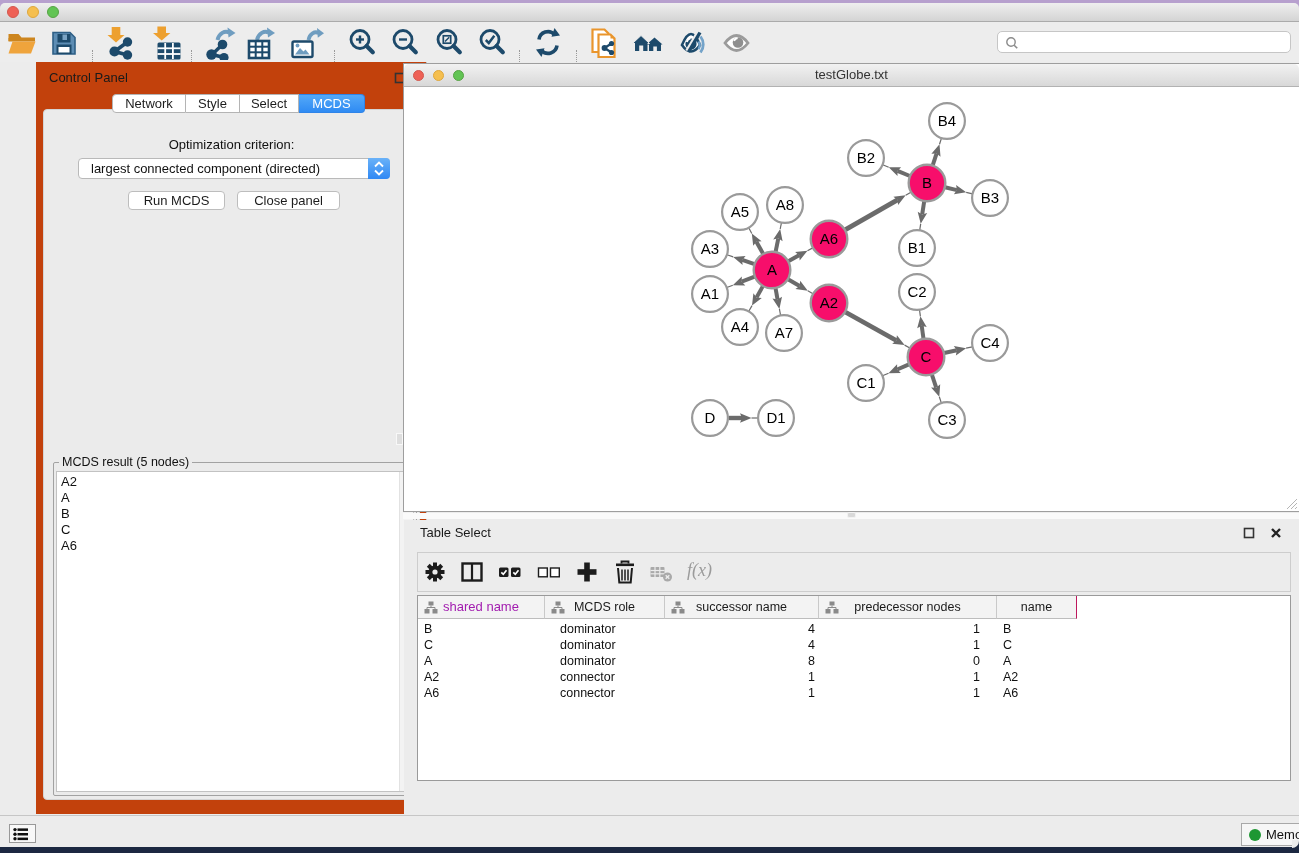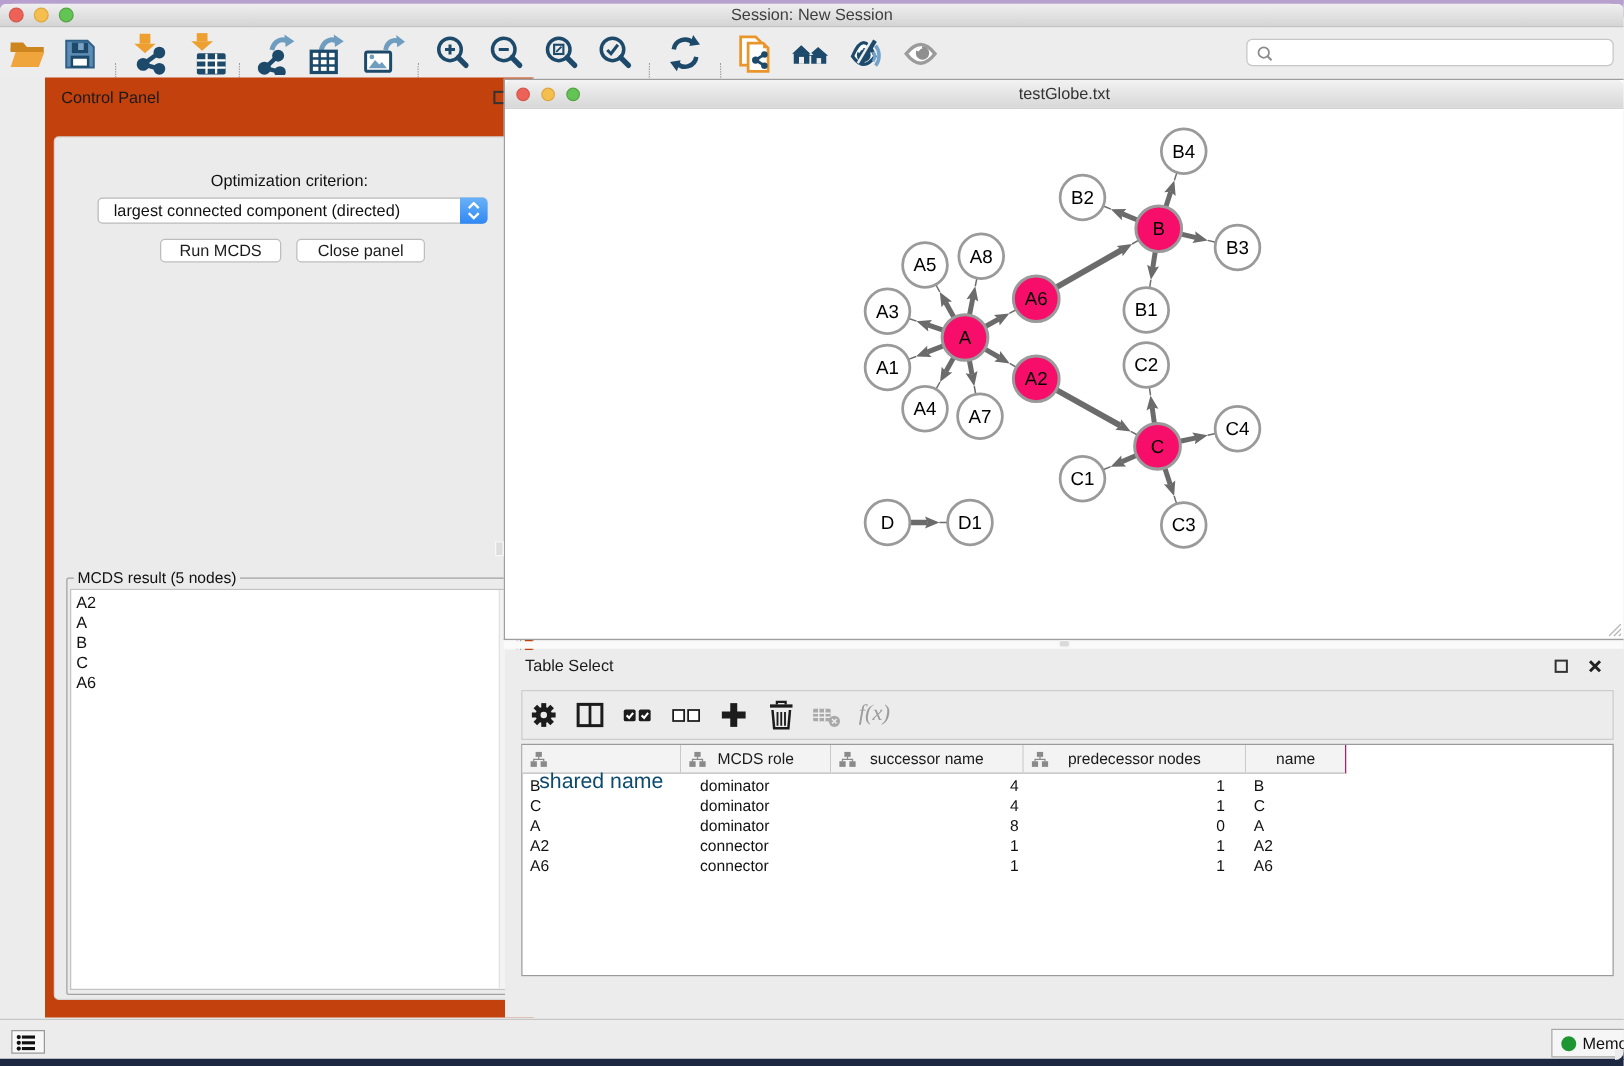--- a/index.html
+++ b/index.html
@@ -20,21 +20,20 @@
 
 <div class="abs" style="left:0;top:0;width:1299px;height:3px;background:#b7a0ce;"></div>
 <div class="abs" style="left:0;top:0;width:10px;height:14px;background:#b7a0ce;"></div>
 <div class="abs" style="left:1289px;top:0;width:10px;height:14px;background:#b7a0ce;"></div>
 
 <div class="abs" id="titlebar" style="left:0;top:3px;width:1299px;height:19px;
  background:linear-gradient(#efefef,#d4d4d4);border-bottom:1px solid #ababab;border-radius:5px 5px 0 0;">
  <div class="tl" style="left:7px;top:3px;background:#ee6156;border:1px solid #d3584e;"></div>
  <div class="tl" style="left:27px;top:3px;background:#f5bf4f;border:1px solid #dfa73c;"></div>
  <div class="tl" style="left:47px;top:3px;background:#62c454;border:1px solid #57a345;"></div>
- <div style="text-align:center;font-size:13px;color:#3e3e3e;line-height:17px;">Session: New Session</div>
 </div>
 
 <div class="abs" id="toolbar" style="left:0;top:22px;width:1299px;height:40px;background:#ededed;">
  <div class="sep" style="left:92px;"></div>
  <div class="sep" style="left:191px;"></div>
  <div class="sep" style="left:334px;"></div>
  <div class="sep" style="left:519px;"></div>
  <div class="sep" style="left:576px;"></div>
  <div class="abs" id="icons">
       <svg style="position:absolute;left:5px;top:4px;" width="34" height="34" viewBox="0 0 34 34">
@@ -187,20 +186,26 @@
  <svg class="abs" style="left:358px;top:10px;" width="12" height="12">
   <rect x="1.5" y="1.5" width="9" height="9" fill="none" stroke="#333" stroke-width="1.6"></rect>
     </svg>
  <svg class="abs" style="left:377px;top:10px;" width="12" height="12">
   <path d="M2 2 L10 10 M10 2 L2 10" stroke="#222" stroke-width="2.4"></path>
     </svg>
 
  <div class="abs" style="left:7px;top:47px;width:377px;height:691px;background:#ebebeb;
   border:1px solid #d4d4d4;border-radius:4px;"></div>
 
+ <div class="abs" style="left:76px;top:32px;width:253px;height:19px;">
+  <div class="seg first" style="left:0;width:74px;">Network</div>
+  <div class="seg" style="left:74px;width:54px;">Style</div>
+  <div class="seg" style="left:128px;width:59px;">Select</div>
+  <div class="seg last sel" style="left:187px;width:66px;">MCDS</div>
+ </div>
  <div class="abs" style="left:0;top:75px;width:391px;text-align:center;font-size:13px;color:#111;">Optimization criterion:</div>
 
  <div class="abs" style="left:42px;top:96px;width:312px;height:21px;background:#fff;
   border:1px solid #b9b9b9;border-radius:4px;">
   <div style="position:absolute;left:12px;top:0;font-size:13px;line-height:19px;color:#111;">largest connected component (directed)</div>
   <div style="position:absolute;right:-1px;top:-1px;width:22px;height:21px;border-radius:0 4px 4px 0;
    background:linear-gradient(#6ab2f8,#2f88f4);">
    <svg width="22" height="21">
           <path d="M7 8.5 L11 4.5 L15 8.5" fill="none" stroke="#fff" stroke-width="1.8"></path>
    <path d="M7 12.5 L11 16.5 L15 12.5" fill="none" stroke="#fff" stroke-width="1.8"></path>
@@ -409,21 +414,21 @@
   <div id="thead" style="position:absolute;left:0;top:0;height:23px;width:872px;">
         <div style="position:absolute;left:0px;top:0;width:127px;height:23px;background:#f3f3f3;border-right:1px solid #c9c9c9;border-bottom:1px solid #bdbdbd;">
           <svg width="14" height="13" viewBox="0 0 14 13" style="position:absolute;left:6px;top:5px;">
             <g fill="#8a8a8a">
               <rect x="4.5" y="0.5" width="5" height="4"></rect>
               <rect x="0.5" y="8" width="5" height="4.5"></rect>
               <rect x="8.5" y="8" width="5" height="4.5"></rect>
             </g>
             <path d="M7 4.5 V6.5 M3 8 V6.5 H11 V8" stroke="#8a8a8a" stroke-width="1" fill="none"></path>
           </svg>
-          <div style="position:absolute;left:0;top:18px;width:100%;text-align:center;font-size:17px;line-height:22px;color:#0c4a6e;">shared name</div>
+          <div style="position:absolute;left:0;top:0;width:100%;text-align:center;font-size:13px;line-height:22px;color:#a21caf;">shared name</div>
         </div>
 <div style="position:absolute;left:127px;top:0;width:120px;height:23px;background:#f3f3f3;border-right:1px solid #c9c9c9;border-bottom:1px solid #bdbdbd;">
           <svg width="14" height="13" viewBox="0 0 14 13" style="position:absolute;left:6px;top:5px;">
             <g fill="#8a8a8a">
               <rect x="4.5" y="0.5" width="5" height="4"></rect>
               <rect x="0.5" y="8" width="5" height="4.5"></rect>
               <rect x="8.5" y="8" width="5" height="4.5"></rect>
             </g>
             <path d="M7 4.5 V6.5 M3 8 V6.5 H11 V8" stroke="#8a8a8a" stroke-width="1" fill="none"></path>
           </svg>

